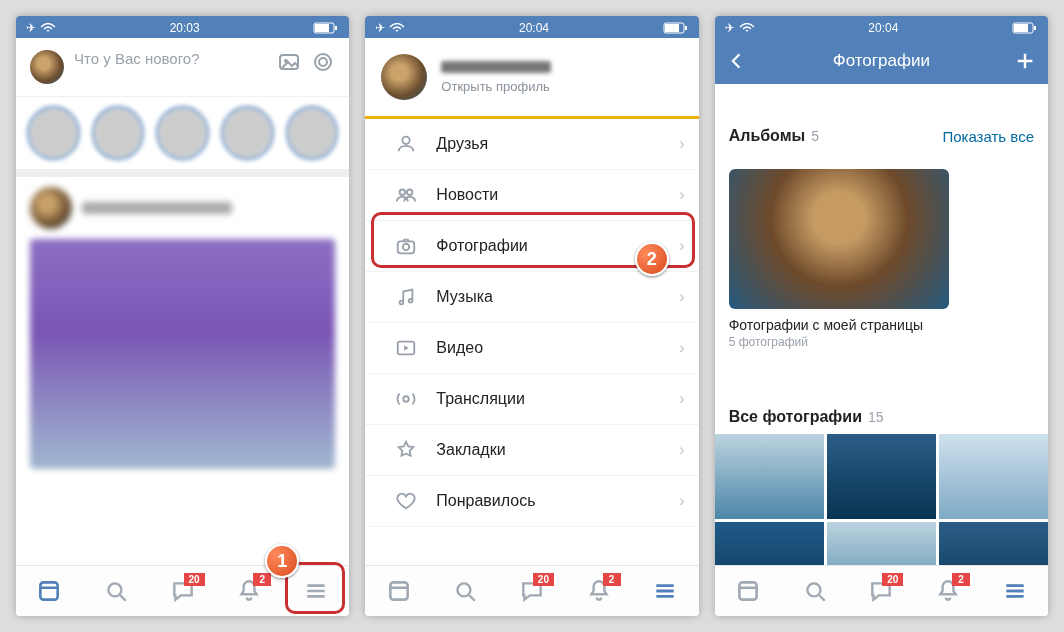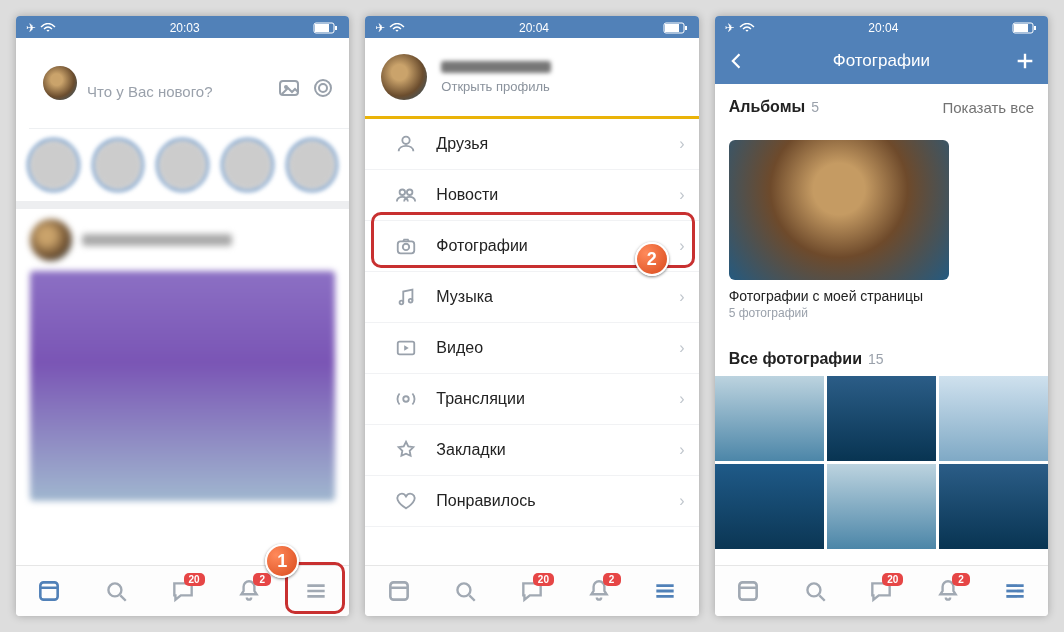--- a/index.html
+++ b/index.html
@@ -67,37 +67,37 @@
     justify-content: space-around;
     background:#fdfdfd;
     position:relative;
   }
   .tabbtn { position:relative; width:40px; height:40px; display:flex; align-items:center; justify-content:center; }
   .tabbtn.active svg { stroke:#5181b8; fill:#5181b8; }
   .tabbtn svg { stroke:#a1a9b3; }
   .badge {
     position:absolute; top:2px; right:-2px;
     background:#e64646; color:#fff; font-size:10px; font-weight:600;
-    border-radius:5px; padding:1px 5px; min-width:8px; text-align:center;
+    border-radius:0; padding:1px 5px; min-width:8px; text-align:center;
   }
   
   .callout-red { border:3px solid #c83030; border-radius:10px; position:absolute; pointer-events:none; }
   .num-badge {
     position:absolute; width:30px; height:30px;
     background: radial-gradient(circle at 30% 30%, #ff8a5b, #d94a1c);
     border:2px solid #fff; border-radius:50%;
     color:#fff; font-weight:700; font-size:18px;
     display:flex; align-items:center; justify-content:center;
     box-shadow:0 1px 3px rgba(0,0,0,.5);
   }
 
   
   .composer {
-    display:flex; align-items:flex-end; gap:10px;
-    padding:28px 14px; border-bottom:1px solid #eef0f2;margin-left:13px;
+    display:flex; align-items:flex-start; gap:10px;
+    padding:12px 14px; border-bottom:1px solid #eef0f2;
   }
   .avatar { width:34px; height:34px; border-radius:50%; background: radial-gradient(circle at 40% 40%, #caa36b 20%, #6b4d2e 60%, #2e5a7a 100%); flex:none; }
   .composer-text { flex:1; color:#9aa1ab; font-size:15px; }
   .composer svg { flex:none; }
   .stories { display:flex; gap:18px; padding:12px 14px; border-bottom:8px solid #edeef0; }
   .story { width:48px; height:48px; border-radius:50%; background:#ccc; filter: blur(2px); position:relative; }
   .story::after { content:""; position:absolute; inset:-3px; border:2px solid #5181b8; border-radius:50%; }
   .post { padding:10px 14px 0 14px; }
   .post-head { display:flex; gap:10px; align-items:center; filter: blur(3px); }
   .post-head .avatar { width:42px; height:42px; }
@@ -112,24 +112,24 @@
   .profile { display:flex; align-items:center; gap:14px; padding:16px 16px; border-bottom:3px solid #eab308; }
   .profile .avatar { width:46px; height:46px; }
   .profile .name { width:110px; height:12px; background:#777; border-radius:3px; filter:blur(2px); }
   .profile .sub { color:#8a929c; font-size:13px; margin-top:6px; }
   .menu { }
   .mitem { display:flex; align-items:center; gap:18px; padding:14px 29px; border-bottom:1px solid #f1f2f4; position:relative; font-size:16px; color:#222; }
   .micon { width:24px; display:flex; justify-content:center; color:#99a1ab; }
   .chev { position:absolute; right:14px; color:#c0c6cd; }
 
   
-  .sect-head { display:flex; align-items:center; justify-content:space-between; padding:14px 14px 8px 14px; }
+  .sect-head { display:flex; align-items:center; justify-content:space-between; padding:14px 14px 8px 14px;margin-top:29px; }
   .sect-head .t { font-weight:600; font-size:16px; color:#222; }
   .sect-head .t .cnt { color:#9aa1ab; font-weight:400; margin-left:6px; font-size:14px; }
-  .sect-head .link { color:#737373; font-size:15px; }
+  .sect-head .link { color:#0369a1; font-size:15px; }
   .albums { display:flex; gap:10px; padding:16px 14px; }
   .album { width:220px; flex:none; }
   .album .thumb { height:140px; border-radius:6px; background:linear-gradient(135deg,#8fb7d8,#33688e); }
   .album.main .thumb { background: radial-gradient(circle at 50% 35%, #c59b63 18%, #6e4a2b 48%, #245a80 100%); }
   .album .cap { font-size:14px; margin-top:8px; color:#222; }
   .album .sub { font-size:12px; color:#9aa1ab; margin-top:2px; }
   .album.small { width:90px; }
   .grid { display:grid; grid-template-columns: repeat(3, 1fr); gap:3px; padding:0 0; }
   .grid .cell { height:85px; background:linear-gradient(135deg,#7eb2d6,#2d6a95); }
   .grid .cell.a { background:linear-gradient(180deg,#bcd3df,#4c86a8); }

